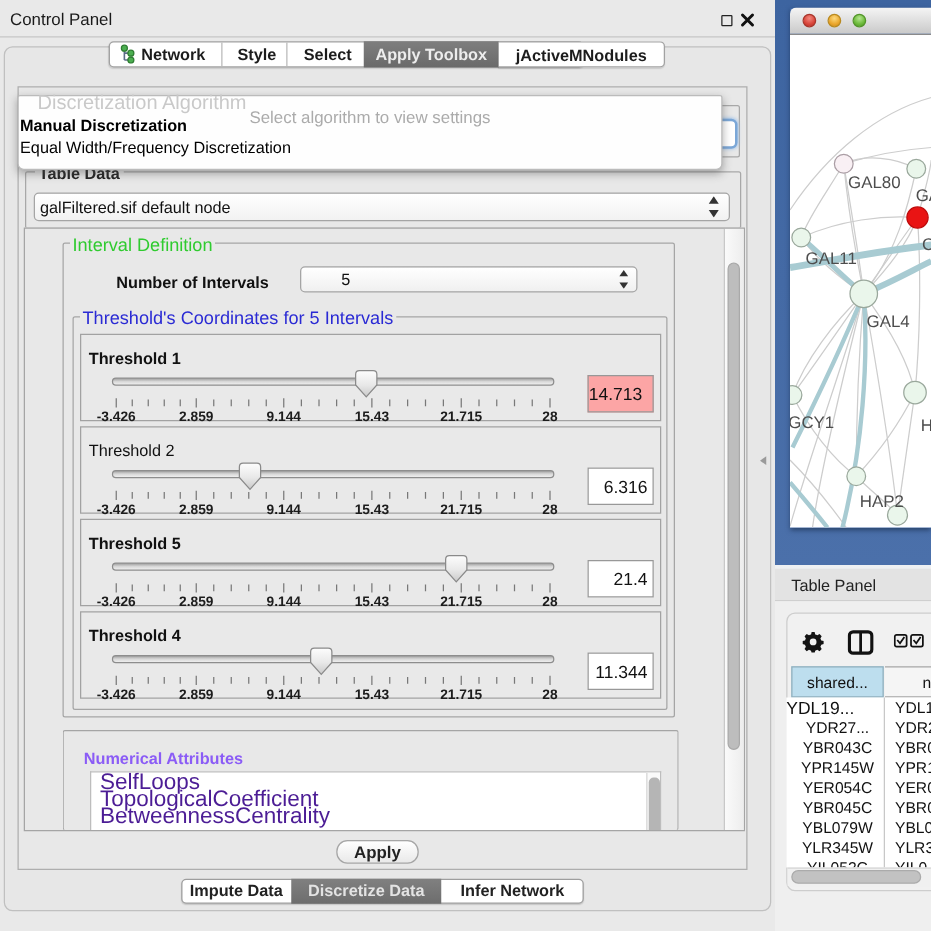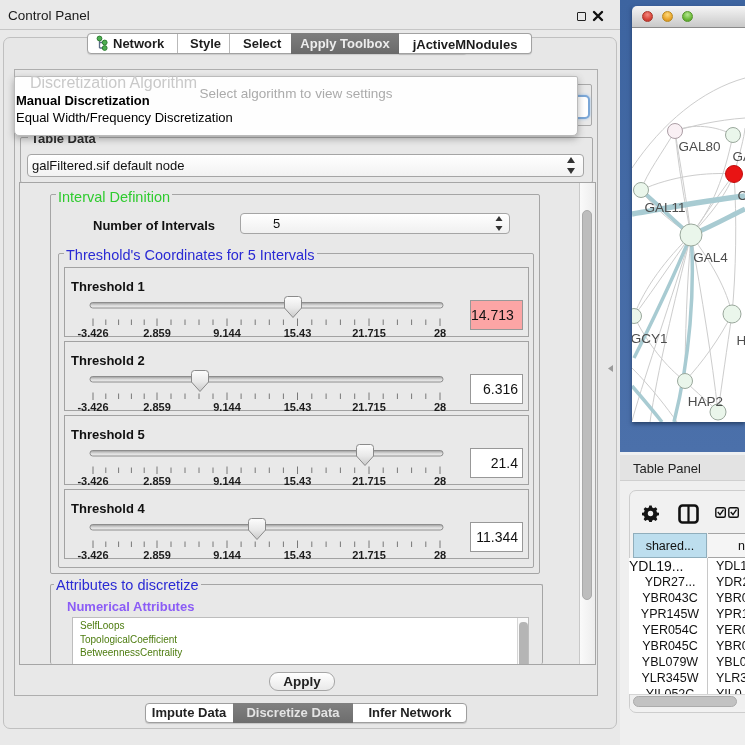--- a/index.html
+++ b/index.html
@@ -106,21 +106,21 @@
         <rect x="25" y="34.5" width="353" height="5.5" rx="2.7" fill="url(#trk)" stroke="#8d8d8d" stroke-width="1"></rect>
         <path d="M28.0,50.5V58M40.8,51.5V57M53.6,51.5V57M66.4,51.5V57M79.2,51.5V57M92.0,50.5V58M106.0,51.5V57M120.0,51.5V57M134.0,51.5V57M148.0,51.5V57M162.0,50.5V58M176.1,51.5V57M190.2,51.5V57M204.3,51.5V57M218.4,51.5V57M232.5,50.5V58M246.8,51.5V57M261.1,51.5V57M275.4,51.5V57M289.7,51.5V57M304.0,50.5V58M318.2,51.5V57M332.4,51.5V57M346.6,51.5V57M360.8,51.5V57M375.0,50.5V58" stroke="#787878" stroke-width="1" fill="none"></path>
         <text x="28" y="69" font-family="Liberation Sans, sans-serif" font-size="11" font-weight="bold" fill="#1c1c1c" text-anchor="middle">-3.426</text>
         <text x="92" y="69" font-family="Liberation Sans, sans-serif" font-size="11" font-weight="bold" fill="#1c1c1c" text-anchor="middle">2.859</text>
         <text x="162" y="69" font-family="Liberation Sans, sans-serif" font-size="11" font-weight="bold" fill="#1c1c1c" text-anchor="middle">9.144</text>
         <text x="232.5" y="69" font-family="Liberation Sans, sans-serif" font-size="11" font-weight="bold" fill="#1c1c1c" text-anchor="middle">15.43</text>
         <text x="304" y="69" font-family="Liberation Sans, sans-serif" font-size="11" font-weight="bold" fill="#1c1c1c" text-anchor="middle">21.715</text>
         <text x="375" y="69" font-family="Liberation Sans, sans-serif" font-size="11" font-weight="bold" fill="#1c1c1c" text-anchor="middle">28</text>
         <path d="M126.5,40 V31.5 Q126.5,28.5 129.5,28.5 H140.5 Q143.5,28.5 143.5,31.5 V40 L135,49.5 Z" fill="url(#thm)" stroke="#8a8a8a" stroke-width="1"></path>
       </svg>
-<div style="position:absolute;left:6px;top:11px;font-size:13px;font-weight:bold;color:#111">Threshold 2</div>
+<div style="position:absolute;left:6px;top:11px;font-size:13px;font-weight:normal;color:#111">Threshold 2</div>
 <div style="position:absolute;left:405px;top:32px;width:53px;height:30px;border:1px solid #989898;background:#fff;font-size:14px;color:#111;text-align:right;line-height:28px;padding-right:4px">6.316</div>
 </div>
 <div style="position:absolute;left:64px;top:415px;width:465px;height:70px;border:1px solid #a2a2a2;background:#e9e9e9">
 <svg width="465" height="70" style="position:absolute;left:0;top:0">
         <rect x="25" y="34.5" width="353" height="5.5" rx="2.7" fill="url(#trk)" stroke="#8d8d8d" stroke-width="1"></rect>
         <path d="M28.0,50.5V58M40.8,51.5V57M53.6,51.5V57M66.4,51.5V57M79.2,51.5V57M92.0,50.5V58M106.0,51.5V57M120.0,51.5V57M134.0,51.5V57M148.0,51.5V57M162.0,50.5V58M176.1,51.5V57M190.2,51.5V57M204.3,51.5V57M218.4,51.5V57M232.5,50.5V58M246.8,51.5V57M261.1,51.5V57M275.4,51.5V57M289.7,51.5V57M304.0,50.5V58M318.2,51.5V57M332.4,51.5V57M346.6,51.5V57M360.8,51.5V57M375.0,50.5V58" stroke="#787878" stroke-width="1" fill="none"></path>
         <text x="28" y="69" font-family="Liberation Sans, sans-serif" font-size="11" font-weight="bold" fill="#1c1c1c" text-anchor="middle">-3.426</text>
         <text x="92" y="69" font-family="Liberation Sans, sans-serif" font-size="11" font-weight="bold" fill="#1c1c1c" text-anchor="middle">2.859</text>
         <text x="162" y="69" font-family="Liberation Sans, sans-serif" font-size="11" font-weight="bold" fill="#1c1c1c" text-anchor="middle">9.144</text>
         <text x="232.5" y="69" font-family="Liberation Sans, sans-serif" font-size="11" font-weight="bold" fill="#1c1c1c" text-anchor="middle">15.43</text>
@@ -141,24 +141,23 @@
         <text x="232.5" y="69" font-family="Liberation Sans, sans-serif" font-size="11" font-weight="bold" fill="#1c1c1c" text-anchor="middle">15.43</text>
         <text x="304" y="69" font-family="Liberation Sans, sans-serif" font-size="11" font-weight="bold" fill="#1c1c1c" text-anchor="middle">21.715</text>
         <text x="375" y="69" font-family="Liberation Sans, sans-serif" font-size="11" font-weight="bold" fill="#1c1c1c" text-anchor="middle">28</text>
         <path d="M183.5,40 V31.5 Q183.5,28.5 186.5,28.5 H197.5 Q200.5,28.5 200.5,31.5 V40 L192,49.5 Z" fill="url(#thm)" stroke="#8a8a8a" stroke-width="1"></path>
       </svg>
 <div style="position:absolute;left:6px;top:11px;font-size:13px;font-weight:bold;color:#111">Threshold 4</div>
 <div style="position:absolute;left:405px;top:32px;width:53px;height:30px;border:1px solid #989898;background:#fff;font-size:14px;color:#111;text-align:right;line-height:28px;padding-right:4px">11.344</div>
 </div>
 
 <div class="abs" style="left:50px;top:584px;width:493px;height:80px;border:1px solid #a5a5a5;border-radius:2px;border-bottom:none"></div>
-<div class="abs" style="left:54px;top:577px;font-size:14.5px;color:#2a2ad4;background:#e8e8e8;padding:0 2px">Attributes to discretize</div>
 <div class="abs" style="left:67px;top:599px;font-size:13px;font-weight:bold;color:#8b5cf6">Numerical Attributes</div>
 <div class="abs" style="left:72px;top:617px;width:457px;height:47px;background:#fff;border:1px solid #bdbdbd;border-bottom:none;overflow:hidden">
-  <div style="padding:1px 0 0 7px;font-size:10px;color:#4d7c0f;line-height:13.6px">SelfLoops<br>TopologicalCoefficient<br>BetweennessCentrality</div>
+  <div style="padding:1px 0 0 7px;font-size:18px;color:#4c1d95;line-height:13.6px">SelfLoops<br>TopologicalCoefficient<br>BetweennessCentrality</div>
   <div class="abs" style="left:444px;top:0;width:13px;height:47px;background:#fafafa;border-left:1px solid #d5d5d5"></div>
   <div class="abs" style="left:446px;top:4px;width:9px;height:43px;background:#b5b5b5;border-radius:4px 4px 0 0"></div>
 </div>
 
 <div class="abs" style="left:269px;top:672px;width:66px;height:19px;background:linear-gradient(#ffffff,#e9e9e9);border:1px solid #a6a6a6;border-radius:9px;font-size:13.5px;font-weight:bold;color:#222;text-align:center;line-height:18px">Apply</div>
 
 <div class="abs" style="left:145px;top:703px;width:322px;height:20px;background:#fff;border:1px solid #9e9e9e;border-radius:4px;box-shadow:0 1px 1px rgba(0,0,0,0.15)"></div>
 <div class="abs" style="left:145px;top:703px;width:88px;height:20px;font-size:13px;font-weight:bold;color:#222;text-align:center;line-height:20px">Impute Data</div>
 <div class="abs" style="left:233px;top:703px;width:120px;height:20px;background:linear-gradient(#808080,#6d6d6d);color:#e3e3e3;font-size:13px;font-weight:bold;text-align:center;line-height:20px">Discretize Data</div>
 <div class="abs" style="left:353px;top:703px;width:114px;height:20px;font-size:13px;font-weight:bold;color:#222;text-align:center;line-height:20px">Infer Network</div>

